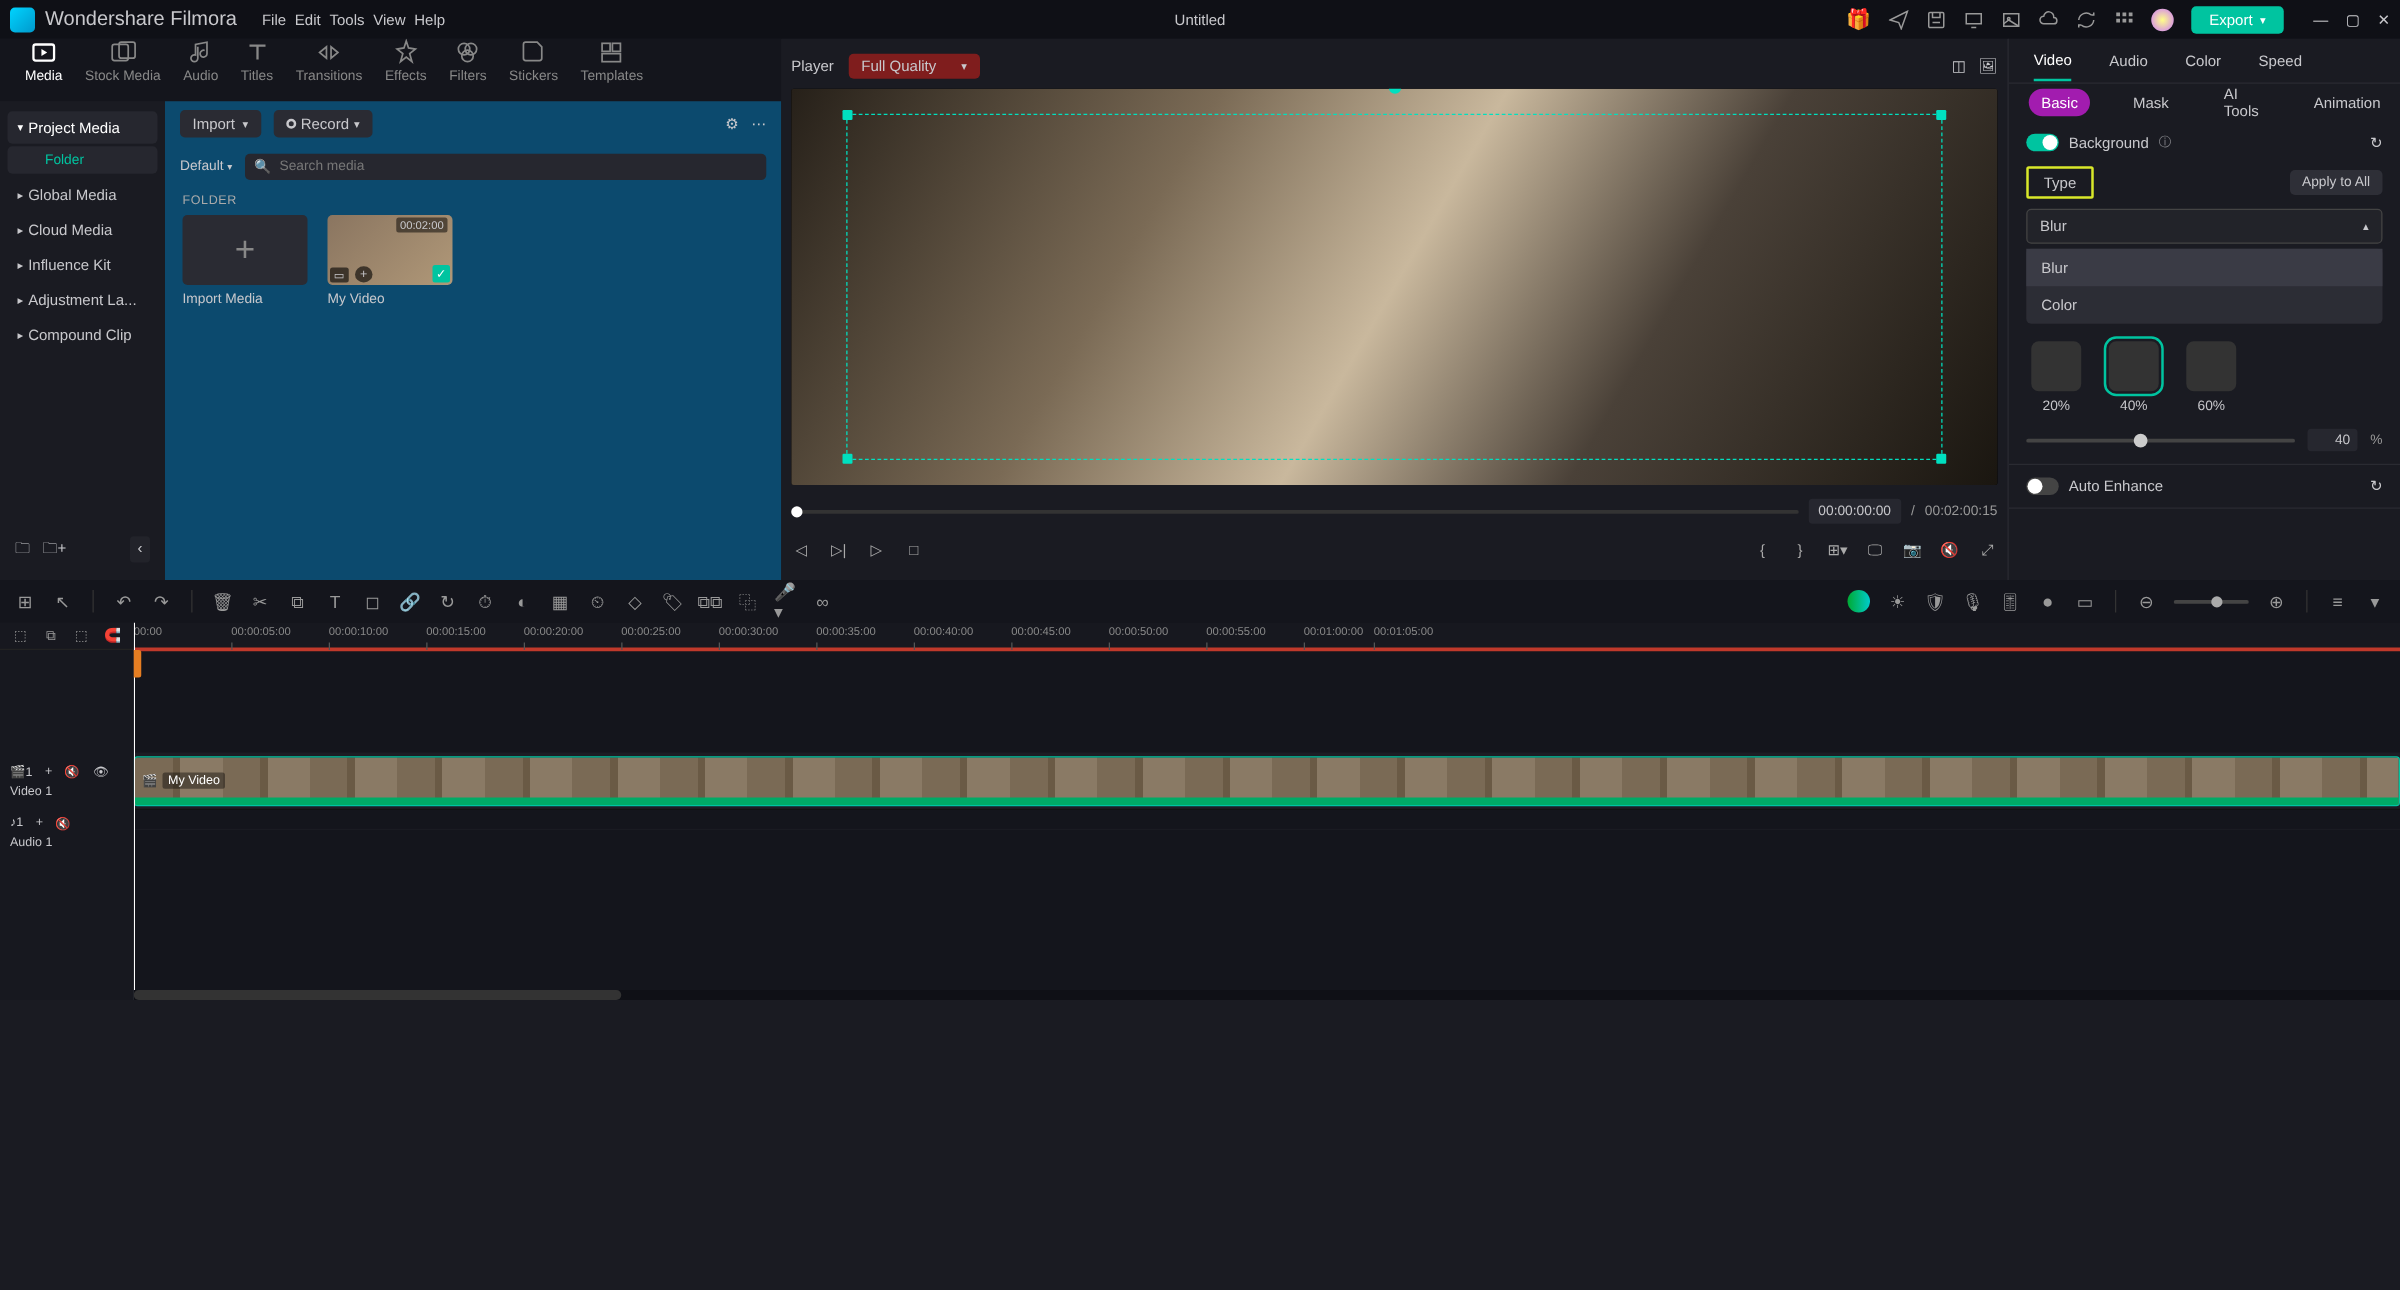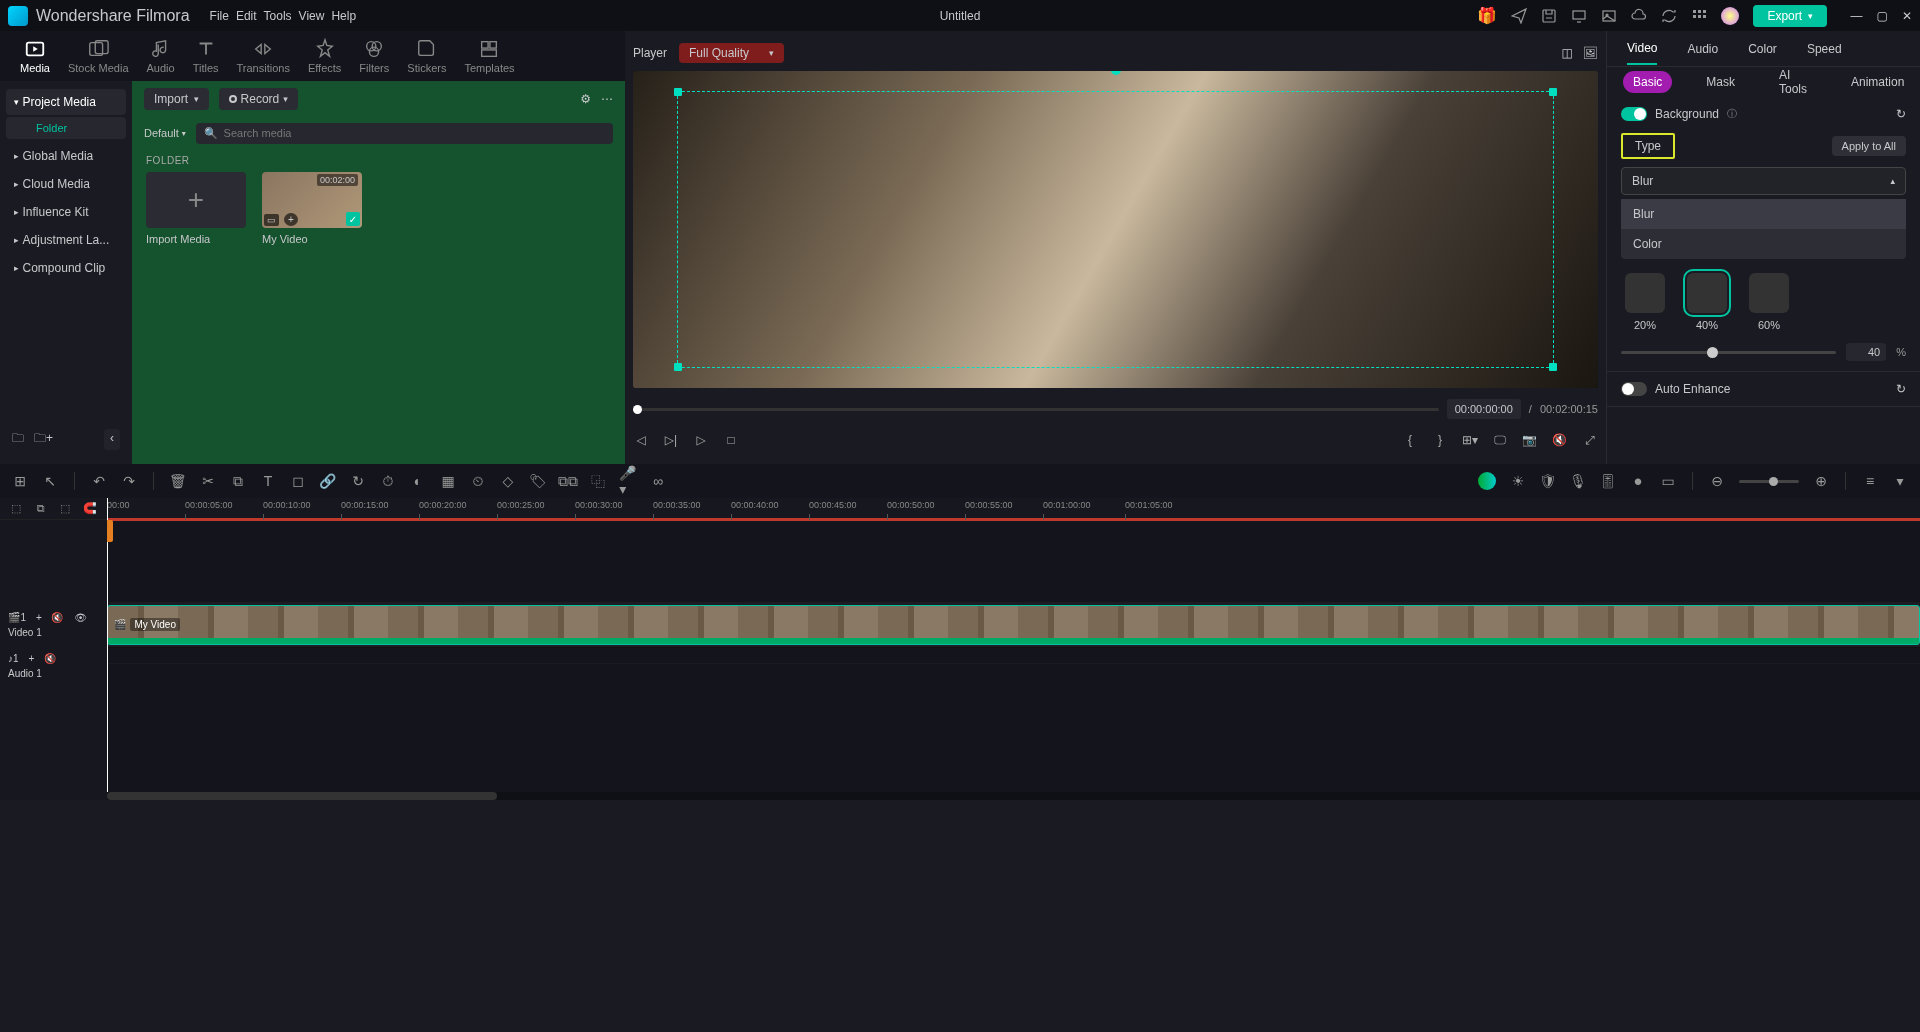--- a/index.html
+++ b/index.html
@@ -18,37 +18,37 @@
 .export-btn { background:#00c4a0; color:#fff; padding:4px 14px; border-radius:4px; font-size:12px; height:22px; display:flex; align-items:center; gap:6px; }
 .win-ctrl { display:flex; gap:14px; margin-left:10px; font-size:12px; }
 
 
 .main { display:flex; height:433px; }
 .left-col { width:625px; display:flex; flex-direction:column; }
 .center-col { flex:1; background:#1a1b22; padding:10px 8px; display:flex; flex-direction:column; }
 .right-col { width:314px; background:#1a1b22; display:flex; flex-direction:column; border-left:1px solid #2a2b32; }
 
 
-.top-tabs { height:50px; background:#14151c; display:flex; align-items:center; padding:0 20px; gap:18px; }
+.top-tabs { height:50px; background:#14151c; display:flex; align-items:flex-start; padding:0 20px; gap:18px; }
 .top-tab { display:flex; flex-direction:column; align-items:center; gap:2px; font-size:11px; cursor:pointer; }
 .top-tab svg { width:22px; height:22px; }
 .top-tab.active { color:#fff; }
 .top-tab:not(.active) { color:#888; }
 
 
 .left-body { flex:1; display:flex; }
 .sidebar { width:132px; background:#1a1b22; padding:8px 6px; display:flex; flex-direction:column; }
 .side-item { padding:6px 8px; font-size:12px; border-radius:4px; display:flex; align-items:center; gap:4px; margin-bottom:2px; cursor:pointer;}
 .side-item.active { background:#26272f; color:#fff; }
 .side-item .chev { font-size:9px; }
 .side-sub { padding:5px 10px 5px 30px; font-size:11px; color:#00c4a0; background:#26272f; border-radius:4px; margin-bottom:4px;}
 .side-bottom { margin-top:auto; display:flex; gap:10px; padding:6px; }
 .side-collapse { margin-left:auto; background:#22232a; padding:2px 6px; border-radius:3px; }
 
-.media-area { flex:1; background:#14532d; display:flex; flex-direction:column; }
+.media-area { flex:1; background:#0c4a6e; display:flex; flex-direction:column; }
 .media-toolbar { height:36px; display:flex; align-items:center; padding:0 12px; gap:10px; }
 .import-btn { background:#2a2b33; padding:4px 10px; border-radius:4px; font-size:12px; display:flex; align-items:center; gap:6px;}
 .rec-btn { background:#2a2b33; padding:4px 10px; border-radius:4px; font-size:12px; display:flex; align-items:center; gap:4px;}
 .rec-dot { width:8px; height:8px; border:2px solid #c8c8cc; border-radius:50%; }
 .filter-toolbar { height:32px; display:flex; align-items:center; padding:0 12px; gap:10px; }
 .default-sel { background:transparent; font-size:11px; display:flex; align-items:center; gap:3px; }
 .search-box { flex:1; background:#26272f; border-radius:4px; padding:4px 8px; display:flex; align-items:center; gap:6px; font-size:11px; color:#777;}
 .folder-label { padding:6px 14px; font-size:10px; letter-spacing:0.5px; color:#aaa; }
 .thumb-row { display:flex; gap:16px; padding:0 14px; }
 .thumb { width:100px; }
@@ -578,21 +578,21 @@
       <span class="tick" style="left:234px">00:00:15:00</span>
       <span class="tick" style="left:312px">00:00:20:00</span>
       <span class="tick" style="left:390px">00:00:25:00</span>
       <span class="tick" style="left:468px">00:00:30:00</span>
       <span class="tick" style="left:546px">00:00:35:00</span>
       <span class="tick" style="left:624px">00:00:40:00</span>
       <span class="tick" style="left:702px">00:00:45:00</span>
       <span class="tick" style="left:780px">00:00:50:00</span>
       <span class="tick" style="left:858px">00:00:55:00</span>
       <span class="tick" style="left:936px">00:01:00:00</span>
-      <span class="tick" style="left:1018px">00:01:05:00</span>
+      <span class="tick" style="left:992px">00:01:05:00</span>
     </div>
     <div class="tracks">
       <div class="track-spacer"></div>
       <div class="vid-track">
         <div class="clip">
           <span style="font-size:10px">🎬</span>
           <span class="clip-label">My Video</span>
         </div>
       </div>
       <div class="aud-track"></div>

